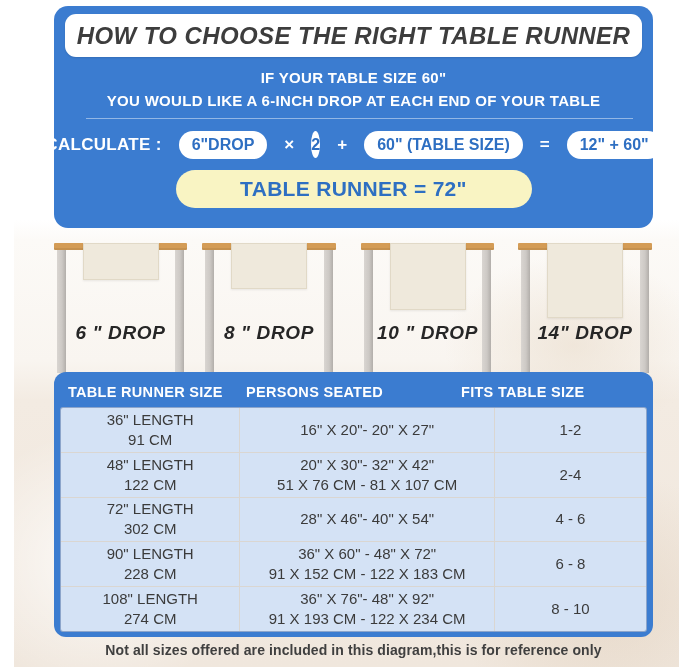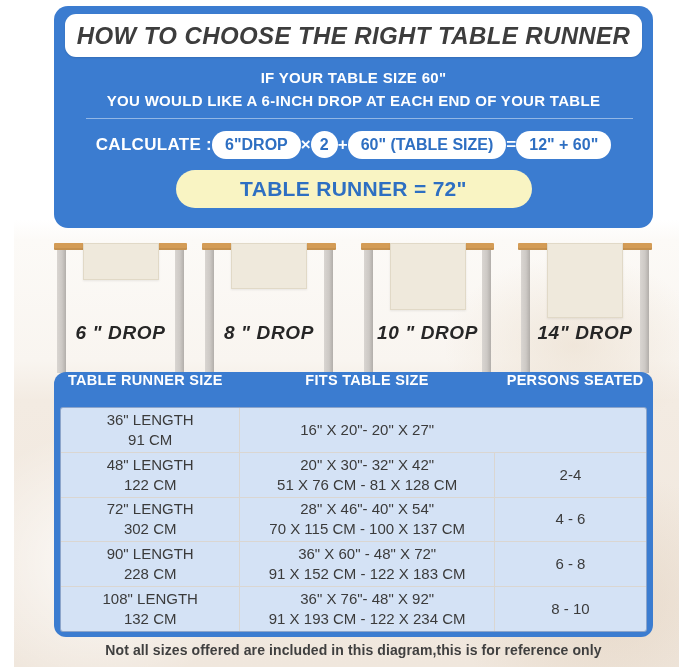--- a/index.html
+++ b/index.html
@@ -40,21 +40,21 @@
     color:#3d3d3d; letter-spacing:0.4px; white-space:nowrap;
   }
   .sub { position:absolute; left:0; right:0; text-align:center;
     color:#ffffff; font-weight:bold; font-size:15px; letter-spacing:0.3px; }
   .sub.line1 { top:63px; }
   .sub.line2 { top:86px; }
   .divider { position:absolute; top:112px; left:32px; right:20px; height:1px;
     background:rgba(255,255,255,0.45); }
   .calc-row {
     position:absolute; top:123px; left:0; right:0; height:31px;
-    display:flex; align-items:center; justify-content:center; gap:0;
+    display:flex; align-items:center; justify-content:center; gap:17px;
     white-space:nowrap;
   }
   .calc-label { color:#ffffff; font-weight:bold; font-size:17px; letter-spacing:0.3px; }
   .pill {
     background:#ffffff; color:#2e6fc2; font-weight:bold; font-size:16px;
     padding:5px 13px; border-radius:17px; display:inline-block;
   }
   .op { color:#ffffff; font-weight:bold; font-size:17px; }
   .circle {
     width:27px; height:27px; border-radius:50%; background:#ffffff;
@@ -94,21 +94,21 @@
     font-size:19px; font-weight:bold; font-style:italic; color:#262626;
     letter-spacing:0.6px; white-space:nowrap; z-index:3;
   }
 
   
   .data-table {
     position:absolute; left:40px; top:372px; width:599px; height:265px;
     background:#3b7cd0; border-radius:12px;
   }
   .dt-header { position:absolute; top:0; left:0; right:0; height:28px;
-    display:flex; align-items:flex-start; }
+    display:flex; align-items:flex-end; }
   .hc { text-align:center; color:#ffffff; font-weight:bold; font-size:14.5px;
     letter-spacing:0.3px; }
   .c1 { width:30.5%; } .c2 { width:43.5%; } .c3 { width:26%; }
   .dt-body {
     position:absolute; top:35px; left:6px; right:6px; bottom:5px;
     background:rgba(255,255,255,0.78);
     border:1px solid rgba(32,76,140,0.4); border-radius:3px;
     display:flex; flex-direction:column;
   }
   .row { flex:1; display:flex; }
@@ -181,57 +181,59 @@
       <div class="tabletop"></div>
       <div class="leg leg-l"></div>
       <div class="leg leg-r"></div>
       <div class="drop-label">14" DROP</div>
     </div>
   </section>
 
   <section class="data-table">
     <div class="dt-header">
       <div class="hc c1">TABLE RUNNER SIZE</div>
+      <div class="hc c3">PERSONS SEATED</div>
       <div class="hc c2">FITS TABLE SIZE</div>
-      <div class="hc c3">PERSONS SEATED</div>
     </div>
     <div class="dt-body">
 
       <div class="row">
         <div class="cell c1">
           <div>36" LENGTH</div>
           <div>91 CM</div>
         </div>
         <div class="cell c2">
           <div>16" X 20"- 20" X 27"</div>
         </div>
+        <div class="cell c3">
+          <div>1-2</div>
+        </div>
       </div>
 
       <div class="row">
         <div class="cell c1">
           <div>48" LENGTH</div>
           <div>122 CM</div>
         </div>
         <div class="cell c2">
           <div>20" X 30"- 32" X 42"</div>
-          <div>51 X 76 CM - 81 X 128 CM</div>
+          <div>51 X 76 CM - 81 X 107 CM</div>
         </div>
         <div class="cell c3">
           <div>2-4</div>
         </div>
       </div>
 
       <div class="row">
         <div class="cell c1">
           <div>72" LENGTH</div>
           <div>302 CM</div>
         </div>
         <div class="cell c2">
           <div>28" X 46"- 40" X 54"</div>
-          <div>70 X 115 CM - 100 X 137 CM</div>
         </div>
         <div class="cell c3">
           <div>4 - 6</div>
         </div>
       </div>
 
       <div class="row">
         <div class="cell c1">
           <div>90" LENGTH</div>
           <div>228 CM</div>
@@ -241,21 +243,21 @@
           <div>91 X 152 CM - 122 X 183 CM</div>
         </div>
         <div class="cell c3">
           <div>6 - 8</div>
         </div>
       </div>
 
       <div class="row">
         <div class="cell c1">
           <div>108" LENGTH</div>
-          <div>132 CM</div>
+          <div>274 CM</div>
         </div>
         <div class="cell c2">
           <div>36" X 76"- 48" X 92"</div>
           <div>91 X 193 CM - 122 X 234 CM</div>
         </div>
         <div class="cell c3">
           <div>8 - 10</div>
         </div>
       </div>
 

